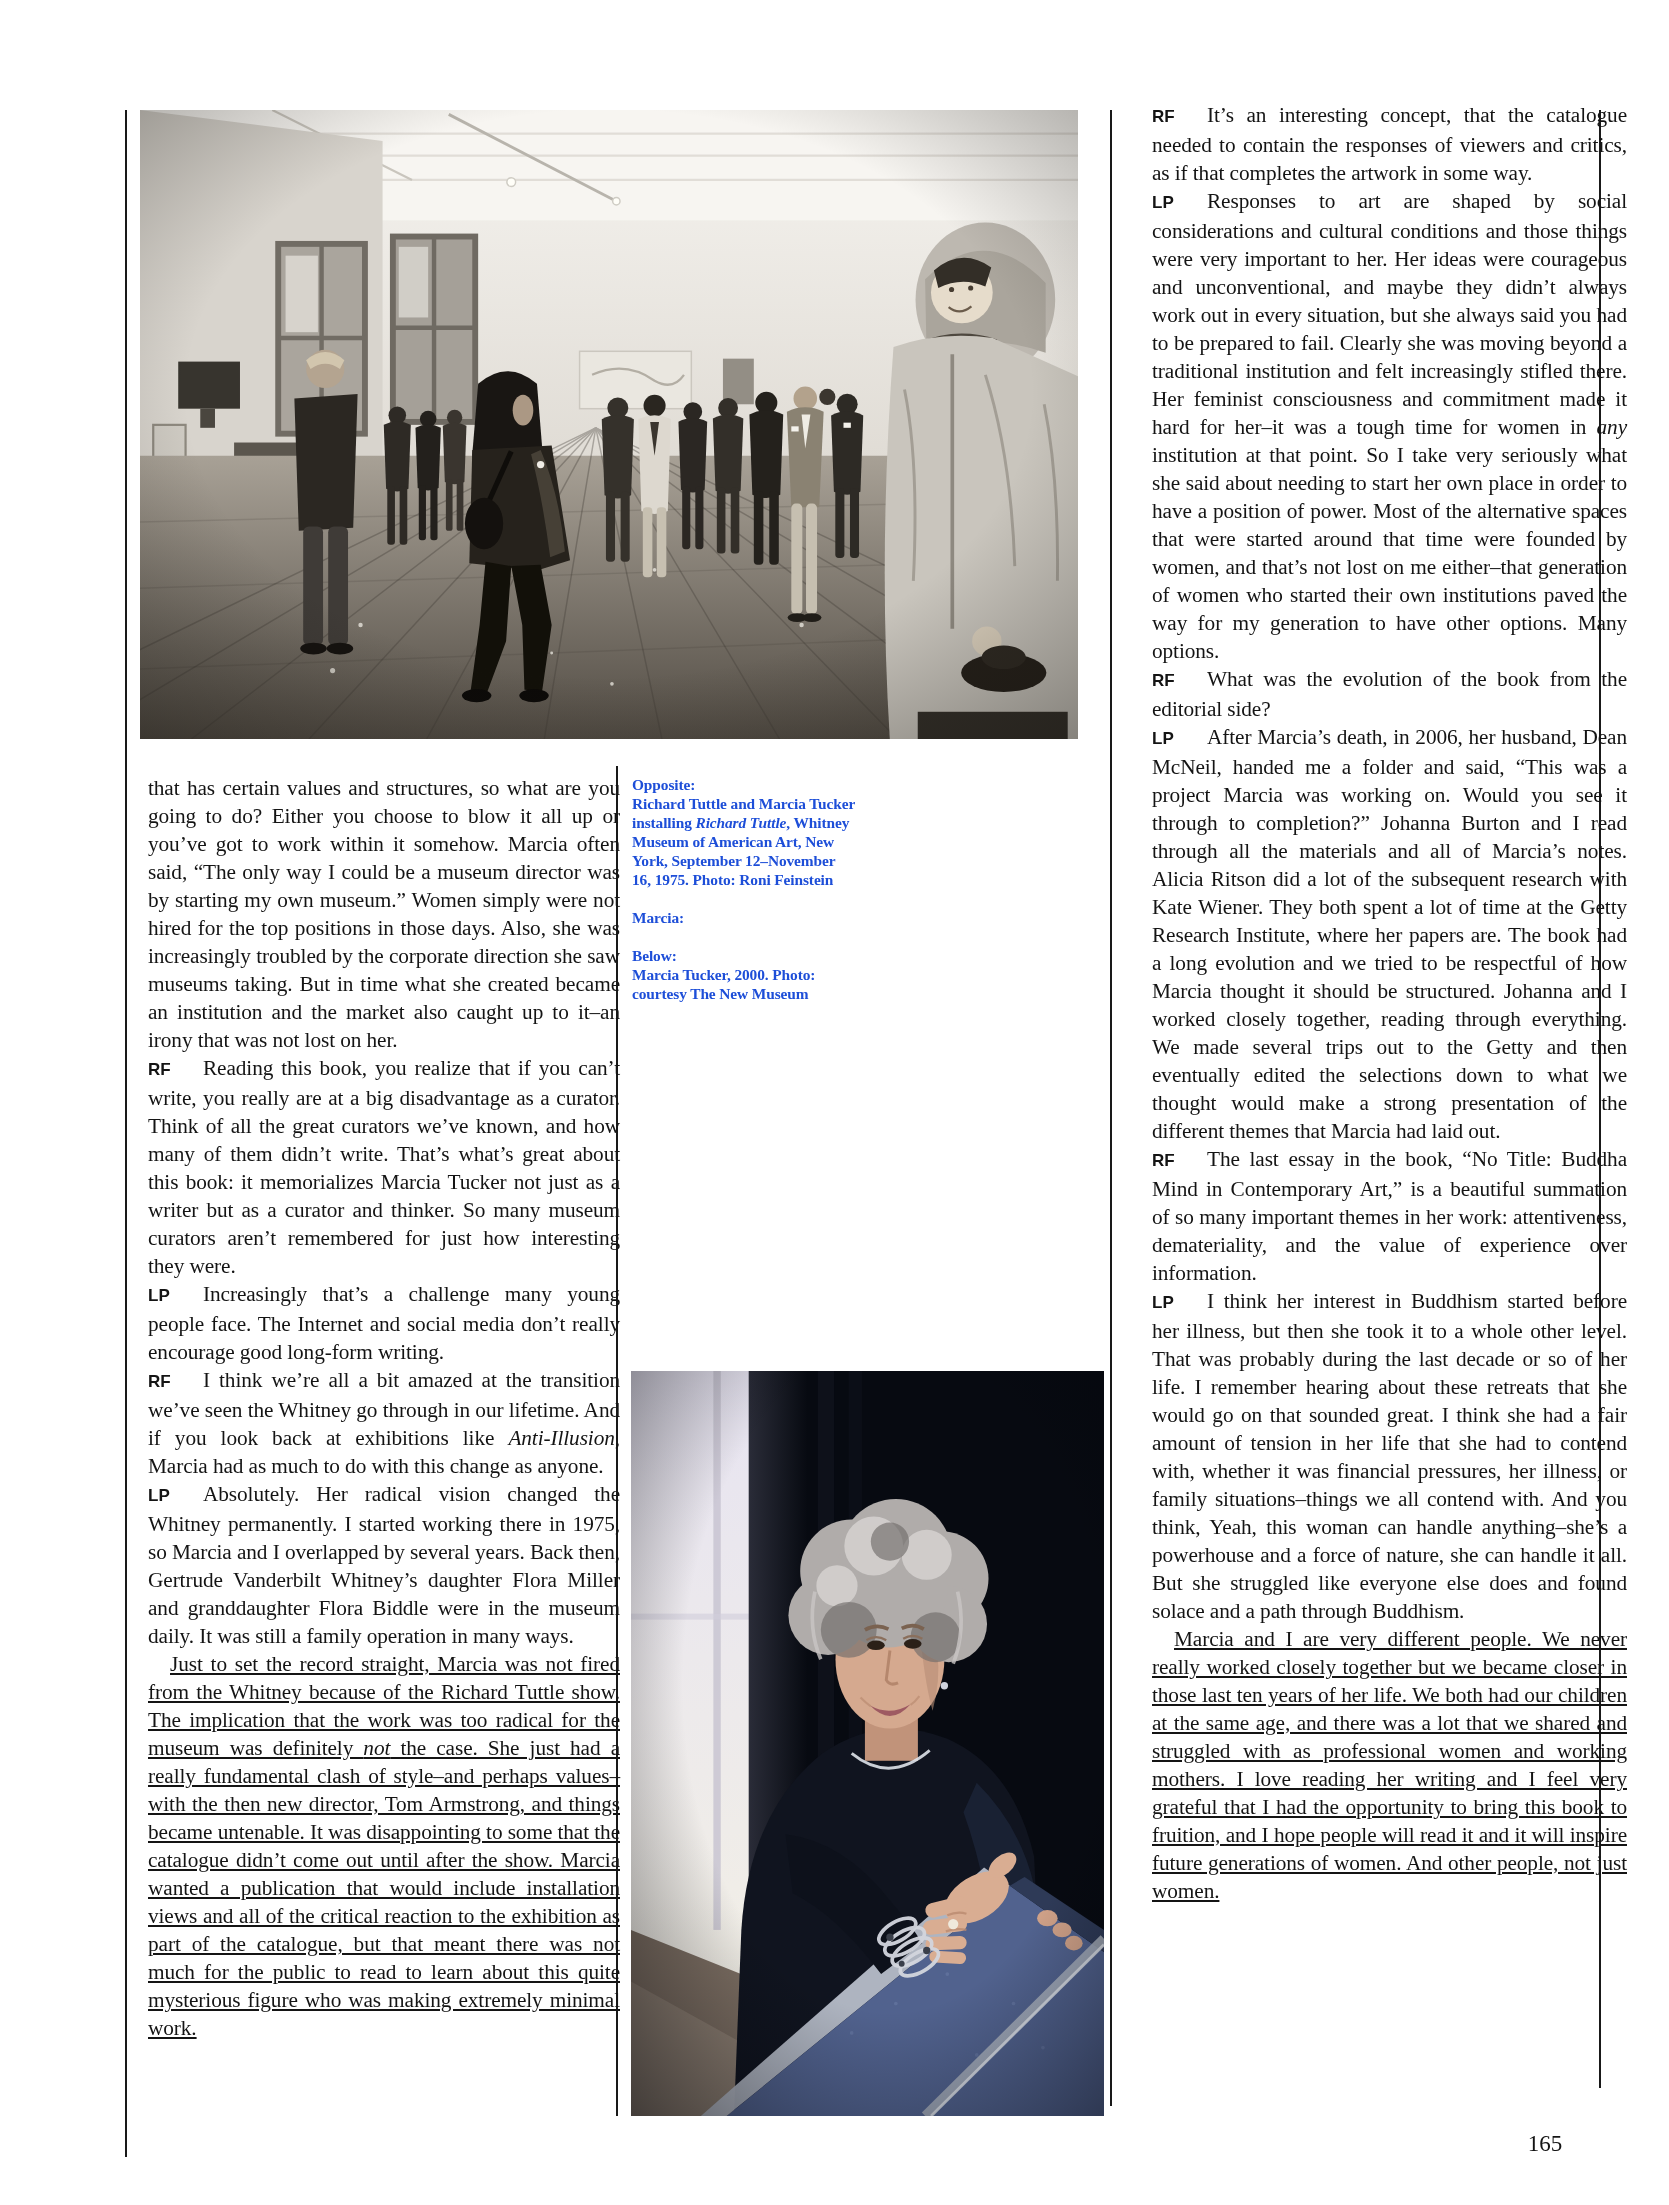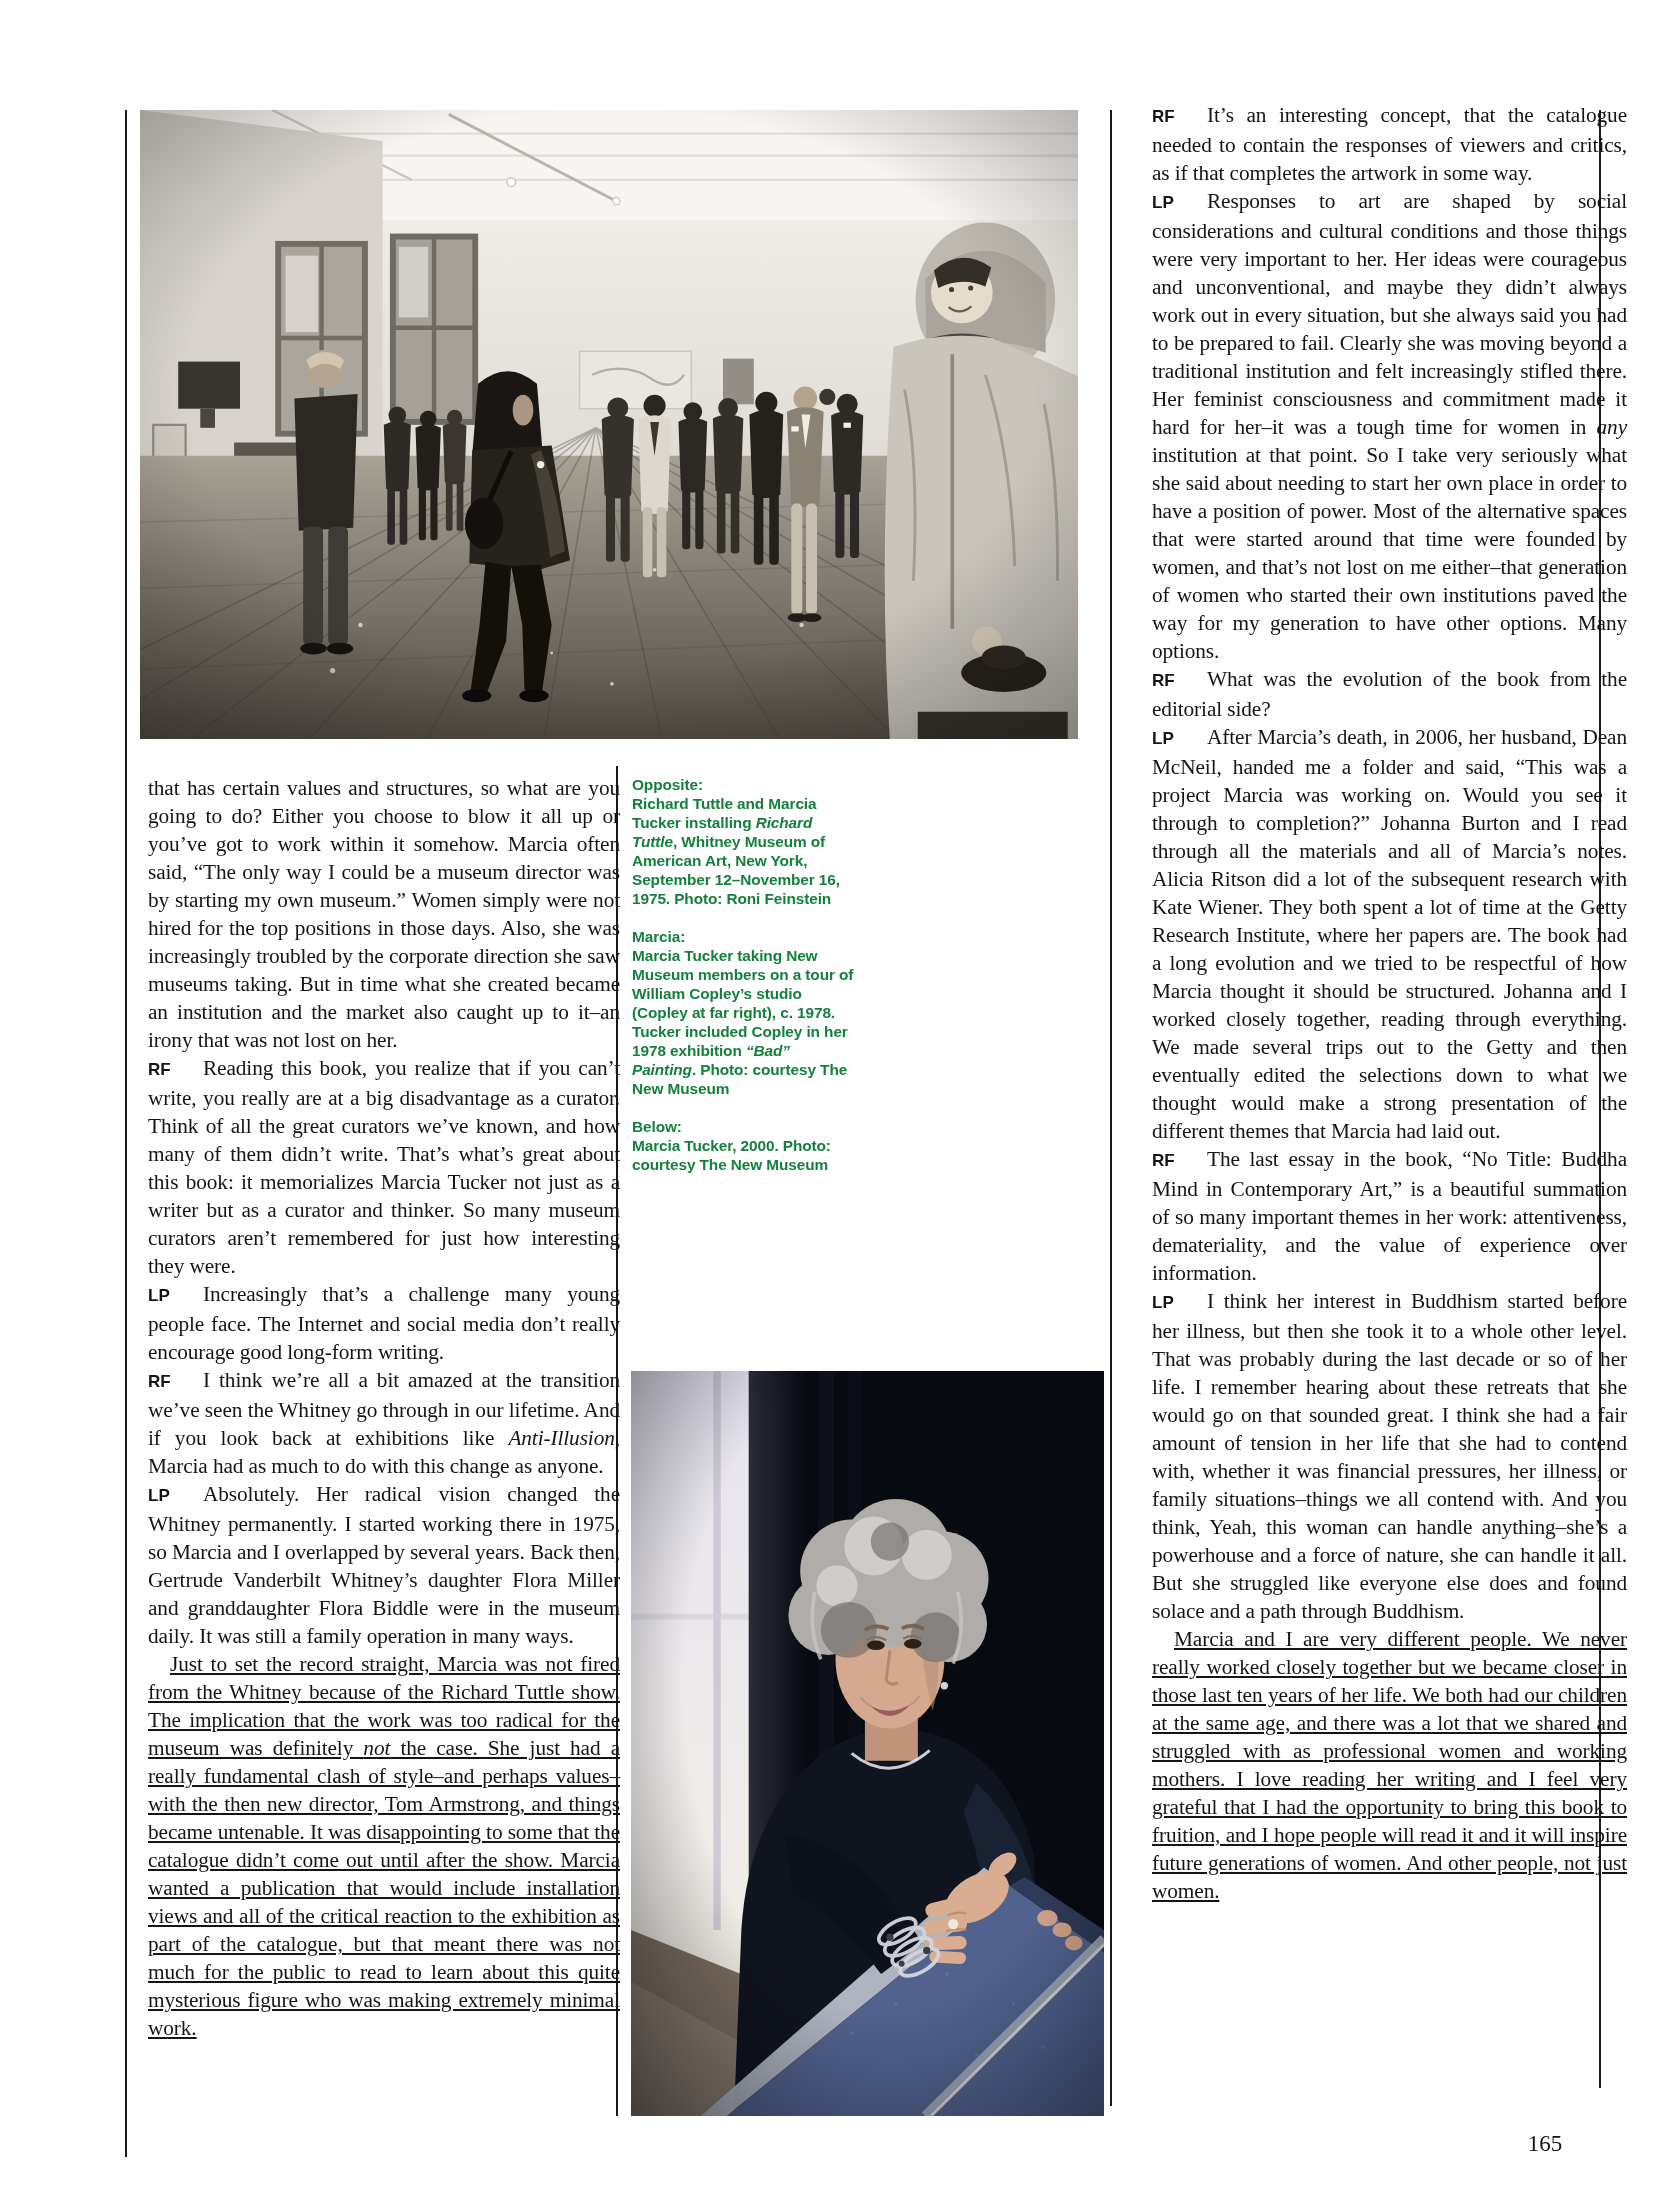--- a/index.html
+++ b/index.html
@@ -25,22 +25,22 @@
   #left-col{left:148px;top:774px;width:472px;}
   #right-col{left:1152px;top:101px;width:475px;}
   .para{margin:0;}
   .para.indent{text-indent:22px;text-decoration:underline;}
   .spk{display:inline-block;width:55px;font-family:"Liberation Sans",sans-serif;
        font-weight:bold;font-size:17px;letter-spacing:0;}
   em{font-style:italic;}
 
   
   #caption-col{position:absolute;left:632px;top:775px;width:224px;
-               font-family:Liberation Sans, sans-serif;font-weight:bold;
-               font-size:15.4px;line-height:19px;letter-spacing:-0.1px;color:#15803d;
+               font-family:Liberation Serif, serif;font-weight:bold;
+               font-size:15.4px;line-height:19px;letter-spacing:-0.1px;color:#1d4ed8;
                text-align:left;}
   .cap-group{margin:0 0 19px 0;}
 
   
   #page-number{position:absolute;left:1500px;top:2131px;width:90px;
                text-align:center;font-size:23px;color:#141414;}
 </style>
 </head>
 <body>
 
@@ -227,21 +227,20 @@
       <p class="para indent"><span>Just to set the record straight, Marcia was not fired from the Whitney because of the Richard Tuttle show. The implication that the work was too radical for the museum was definitely <em>not</em> the case. She just had a really fundamental clash of style–and perhaps values–with the then new director, Tom Armstrong, and things became untenable. It was disappointing to some that the catalogue didn’t come out until after the show. Marcia wanted a publication that would include installation views and all of the critical reaction to the exhibition as part of the catalogue, but that meant there was not much for the public to read to learn about this quite mysterious figure who was making extremely minimal work.</span></p>
     </div>
 
   <div id="caption-col">
       <div class="cap-group">
         <div>Opposite:</div>
         <div>Richard Tuttle and Marcia Tucker installing <em>Richard Tuttle</em>, Whitney Museum of American Art, New York, September 12–November 16, 1975. Photo: Roni Feinstein</div>
       </div>
       <div class="cap-group">
         <div>Marcia:</div>
-        <div>Marcia Tucker taking New Museum members on a tour of William Copley’s studio (Copley at far right), c. 1978. Tucker included Copley in her 1978 exhibition <em>“Bad” Painting</em>. Photo: courtesy The New Museum</div>
       </div>
       <div class="cap-group">
         <div>Below:</div>
         <div>Marcia Tucker, 2000. Photo: courtesy The New Museum</div>
       </div>
     </div>
 
   <div class="textcol" id="right-col">
       <p class="para"><span class="spk">RF</span><span>It’s an interesting concept, that the catalogue needed to contain the responses of viewers and critics, as if that completes the artwork in some way.</span></p>
       <p class="para"><span class="spk">LP</span><span>Responses to art are shaped by social considerations and cultural conditions and those things were very important to her. Her ideas were courageous and unconventional, and maybe they didn’t always work out in every situation, but she always said you had to be prepared to fail. Clearly she was moving beyond a traditional institution and felt increasingly stifled there. Her feminist consciousness and commitment made it hard for her–it was a tough time for women in <em>any</em> institution at that point. So I take very seriously what she said about needing to start her own place in order to have a position of power. Most of the alternative spaces that were started around that time were founded by women, and that’s not lost on me either–that generation of women who started their own institutions paved the way for my generation to have other options. Many options.</span></p>

